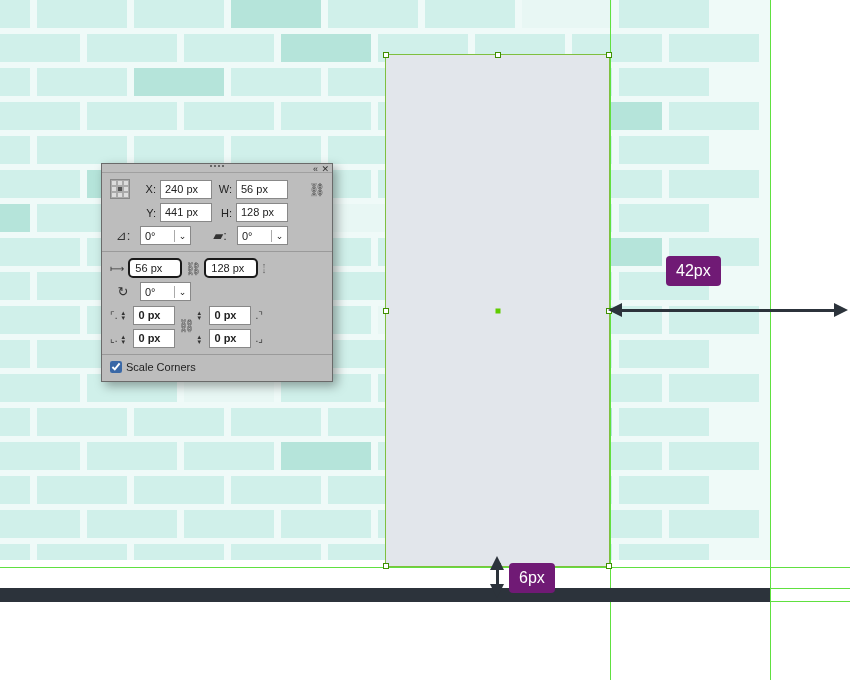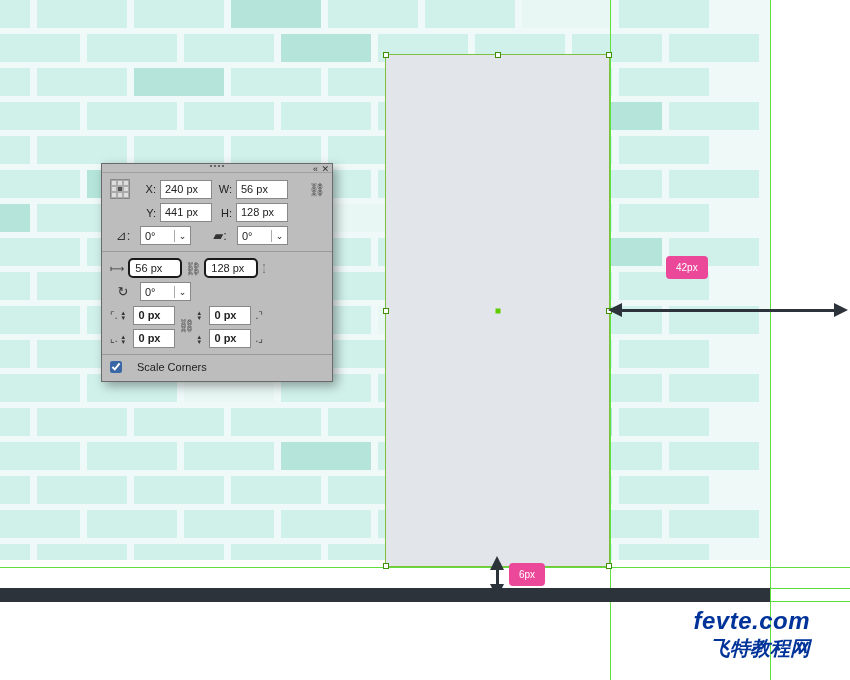--- a/index.html
+++ b/index.html
@@ -21,21 +21,21 @@
   .center-pt { position: absolute; width: 5px; height: 5px; background: #60cc00; left: 50%; top: 50%; transform: translate(-50%, -50%); }
 
   
   .guide-v { position: absolute; top: 0; bottom: 0; width: 1px; background: #60e040; }
   .guide-h { position: absolute; left: 0; right: 0; height: 1px; background: #60e040; }
 
   
   .dark-stripe { position: absolute; left: 0; top: 588px; width: 770px; height: 14px; background: #2c333b; }
 
   
-  .measure-label { position: absolute; padding: 6px 10px; background: #ec4899; color: #fff; border-radius: 4px; font-size: 10px; }
+  .measure-label { position: absolute; padding: 6px 10px; background: #701a75; color: #fff; border-radius: 4px; font-size: 16px; }
   .arrow { position: absolute; }
   .arrow::before, .arrow::after { content: ""; position: absolute; }
   .arrow-h { height: 3px; background: #2c333b; }
   .arrow-h::before { left: -1px; top: -6px; border: 7px solid transparent; border-right: 14px solid #2c333b; border-left: none; transform: translateX(-13px); }
   .arrow-h::after { right: -1px; top: -6px; border: 7px solid transparent; border-left: 14px solid #2c333b; border-right: none; transform: translateX(13px); }
   .arrow-v { width: 3px; background: #2c333b; }
   .arrow-v::before { top: -1px; left: -6px; border: 7px solid transparent; border-bottom: 14px solid #2c333b; border-top: none; transform: translateY(-13px); }
   .arrow-v::after { bottom: -1px; left: -6px; border: 7px solid transparent; border-top: 14px solid #2c333b; border-bottom: none; transform: translateY(13px); }
 
   
@@ -64,21 +64,21 @@
   .sel { display: inline-flex; align-items: center; border: 1px solid #888; background: #fff; height: 19px; }
   .sel .fldpart { width: 34px; padding: 0 4px; border-right: 1px solid #aaa; }
   .sel .care { width: 15px; text-align: center; font-size: 9px; }
   .iconcell { width: 26px; text-align: center; font-size: 13px; color: #333; }
   .refpoint { width: 20px; height: 20px; display: grid; grid-template-columns: repeat(3,1fr); grid-template-rows: repeat(3,1fr); border: 1px solid #888; background: #ddd; }
   .refpoint span { border: 0.5px solid #aaa; }
   .refpoint .on { background: #555; }
   .hr { border: none; border-top: 1px solid #9a9a9a; margin: 6px -8px; }
   .section-title { font-size: 10.5px; margin-bottom: 4px; }
   .wh-highlight { border: 2px solid #1a1a1a; border-radius: 5px; padding: 2px 5px; background: #fff; font-size: 11px; width: 54px; display: inline-block; }
-  .chk { display: flex; align-items: center; gap: 15px; margin-top: 4px; }
+  .chk { display: flex; align-items: center; gap: 4px; margin-top: 4px; }
   .chk input { width: 12px; height: 12px; accent-color: #3a68a6; }
   .tiny { font-size: 10px; color: #333; }
   .link-icon { width: 14px; height: 20px; display: inline-flex; align-items: center; justify-content: center; font-size: 13px; color: #444; }
   .updn { width: 8px; display: inline-flex; flex-direction: column; font-size: 7px; line-height: 5px; color: #333; }
 </style>
 </head>
 <body>
 
 <div class="canvas">
 
@@ -388,18 +388,14 @@
 
       <hr class="hr">
 
       <label class="chk">
         <input type="checkbox" checked="" style="">
           <span>Scale Corners</span>
       </label>
     </div>
   </div>
 
-  <div class="watermark">
-    <div class="domain">fevte.com</div>
-    <div class="cn">飞特教程网</div>
-  </div>
 
 </div>
 
 </body></html>

